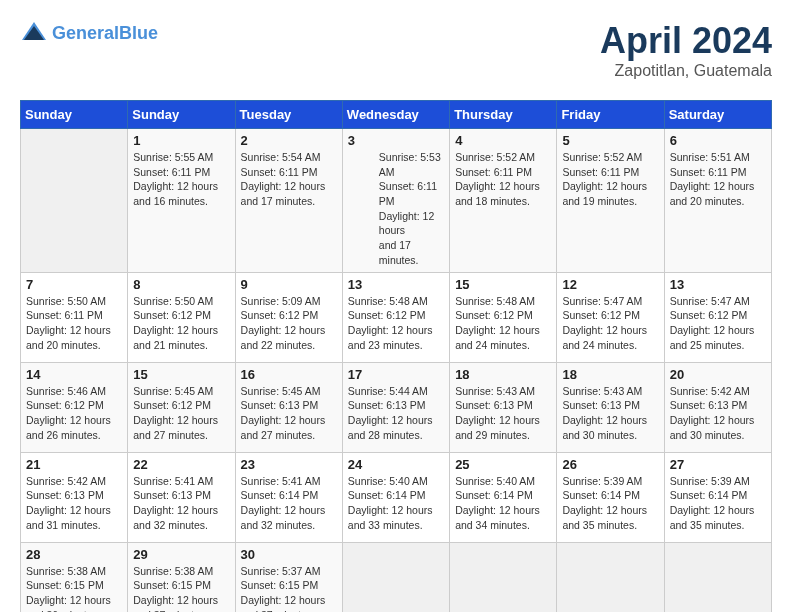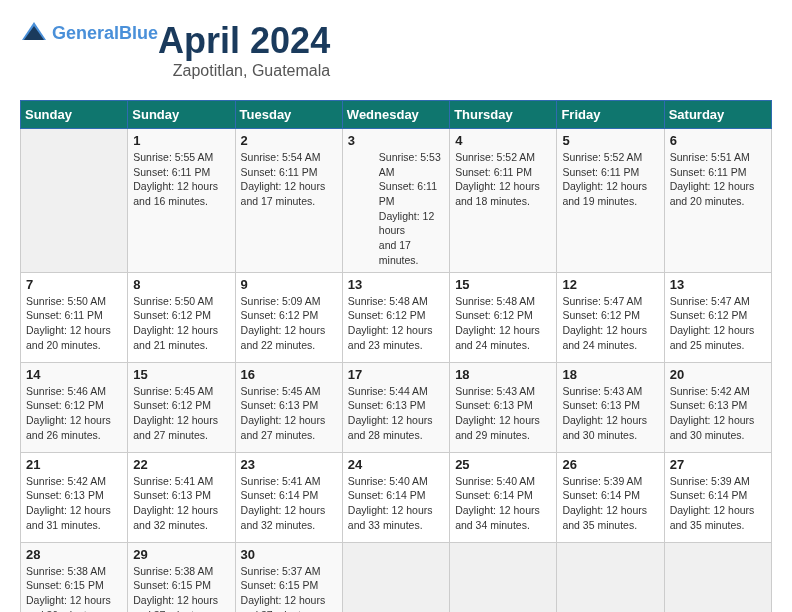--- a/index.html
+++ b/index.html
@@ -37,30 +37,31 @@
       font-size: 36px;
       font-weight: bold;
       color: #1a3a5c;
     }
     .calendar-subtitle {
       font-size: 16px;
       color: #555;
     }
     .top-row {
       display: flex;
+      justify-content: space-between;
       align-items: flex-start;
       margin-bottom: 10px;
     }
     table {
       width: 100%;
       border-collapse: collapse;
       font-size: 11px;
     }
     thead th {
-      background-color: #0f766e;
+      background-color: #1d4ed8;
       color: #fff;
       padding: 6px 4px;
       text-align: left;
       font-size: 13px;
       font-weight: bold;
       border: 1px solid #2f6ab0;
     }
     tbody td {
       border: 1px solid #ccc;
       vertical-align: top;

